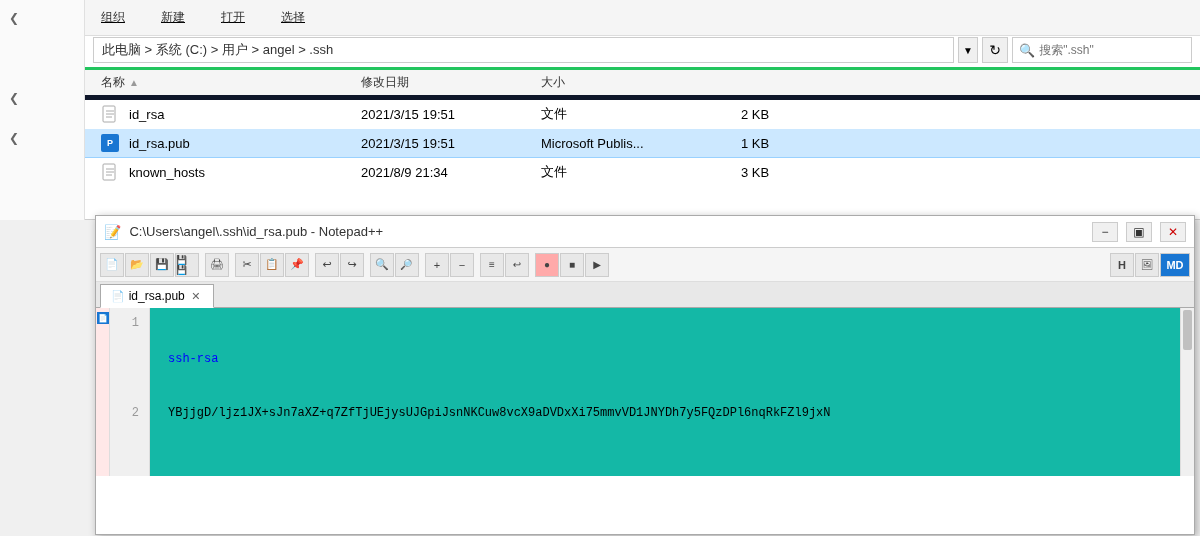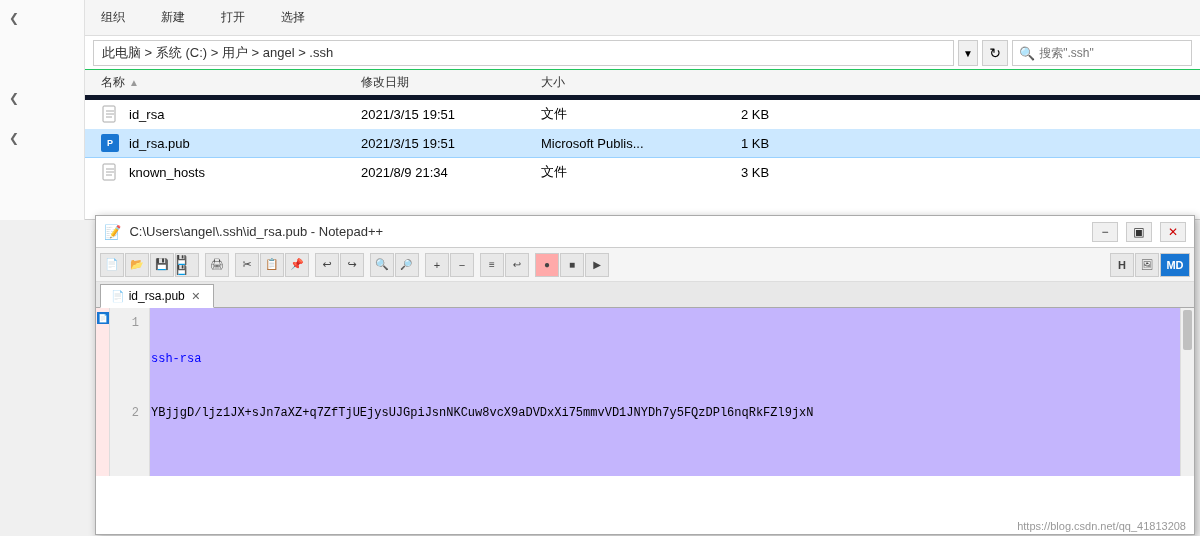--- a/index.html
+++ b/index.html
@@ -15,38 +15,39 @@
     }
 
     .toolbar {
       background: #f5f5f5;
       border-bottom: 1px solid #ddd;
       display: flex;
       align-items: center;
       padding: 4px 8px;
       gap: 20px;
       height: 36px;
+      text-decoration: underline;
     }
 
     .toolbar-item {
       display: flex;
       flex-direction: column;
       align-items: center;
       font-size: 12px;
       color: #333;
       cursor: pointer;
       padding: 2px 8px;
     }
 
     .address-bar {
       display: flex;
-      align-items: flex-start;
+      align-items: flex-end;
       padding: 4px 8px;
       background: #fff;
-      border-bottom: 1px solid #22c55e;
+      border-bottom: 3px solid #22c55e;
       height: 34px;
       gap: 4px;
     }
 
     .breadcrumb {
       flex: 1;
       display: flex;
       align-items: center;
       background: #fff;
       border: 1px solid #ccc;
@@ -258,27 +259,27 @@
       text-align: right;
     }
 
     .line-num {
       line-height: 18px;
       padding-right: 6px;
     }
 
     .editor-content {
       flex: 1;
-      padding: 6px 1px;
+      padding: 6px 18px;
       font-family: 'Courier New', monospace;
       font-size: 12px;
       color: #000;
       line-height: 18px;
       overflow: hidden;
-      background: #c4b5fd;
+      background: #14b8a6;
       white-space: pre;
     }
 
     .editor-line { line-height: 18px; }
 
     .npp-scrollbar {
       width: 14px;
       background: #f0f0f0;
       border-left: 1px solid #ddd;
     }
@@ -499,17 +500,14 @@
       
       
       
     </div>
 
     <div class="npp-scrollbar">
       <div style="height:40px; background:#c0c0c0; margin:2px; border-radius:2px"></div>
     </div>
   </div>
 
-  <div class="status-bar">
-    <span>https://blog.csdn.net/qq_41813208</span>
-  </div>
 
 </div>
 
 </body></html>

